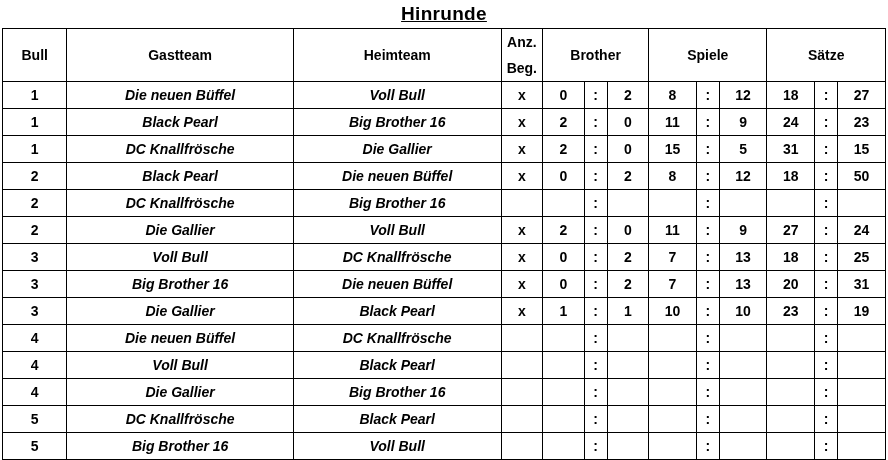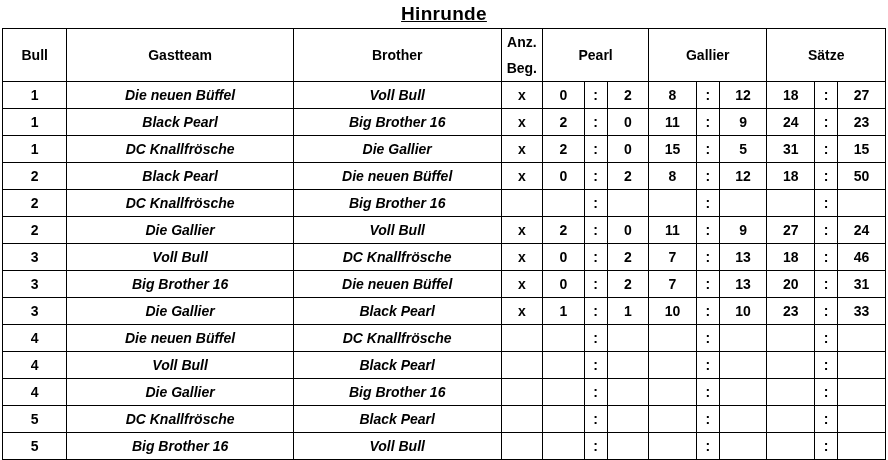--- a/index.html
+++ b/index.html
@@ -103,27 +103,27 @@
       <col class="c-sep">
       <col class="c-num2">
       <col class="c-num2">
       <col class="c-sep">
       <col class="c-num2">
     </colgroup>
     <thead>
       <tr>
         <th>Bull</th>
         <th>Gastteam</th>
-        <th>Brother</th>
+        <th>Heimteam</th>
         <th class="anzbeg">
           <div>Anz.</div>
           <div>Beg.</div>
         </th>
-        <th class="hdr-group" colspan="3">Pearl</th>
-        <th class="hdr-group" colspan="3">Gallier</th>
+        <th class="hdr-group" colspan="3">Brother</th>
+        <th class="hdr-group" colspan="3">Spiele</th>
         <th class="hdr-group" colspan="3">Sätze</th>
       </tr>
     </thead>
     <tbody>
         <tr>
           <td class="num">1</td>
           <td class="team">Die neuen Büffel</td>
           <td class="team">Voll Bull</td>
           <td class="num">x</td>
           <td class="num">0</td>
@@ -217,21 +217,21 @@
           <td class="team">DC Knallfrösche</td>
           <td class="num">x</td>
           <td class="num">0</td>
           <td class="sep">:</td>
           <td class="num">2</td>
           <td class="num">7</td>
           <td class="sep">:</td>
           <td class="num">13</td>
           <td class="num">18</td>
           <td class="sep">:</td>
-          <td class="num">46</td>
+          <td class="num">25</td>
         </tr>
         <tr>
           <td class="num">3</td>
           <td class="team">Big Brother 16</td>
           <td class="team">Die neuen Büffel</td>
           <td class="num">x</td>
           <td class="num">0</td>
           <td class="sep">:</td>
           <td class="num">2</td>
           <td class="num">7</td>
@@ -247,21 +247,21 @@
           <td class="team">Black Pearl</td>
           <td class="num">x</td>
           <td class="num">1</td>
           <td class="sep">:</td>
           <td class="num">1</td>
           <td class="num">10</td>
           <td class="sep">:</td>
           <td class="num">10</td>
           <td class="num">23</td>
           <td class="sep">:</td>
-          <td class="num">33</td>
+          <td class="num">19</td>
         </tr>
         <tr>
           <td class="num">4</td>
           <td class="team">Die neuen Büffel</td>
           <td class="team">DC Knallfrösche</td>
           <td class="num"></td>
           <td class="num"></td>
           <td class="sep">:</td>
           <td class="num"></td>
           <td class="num"></td>

